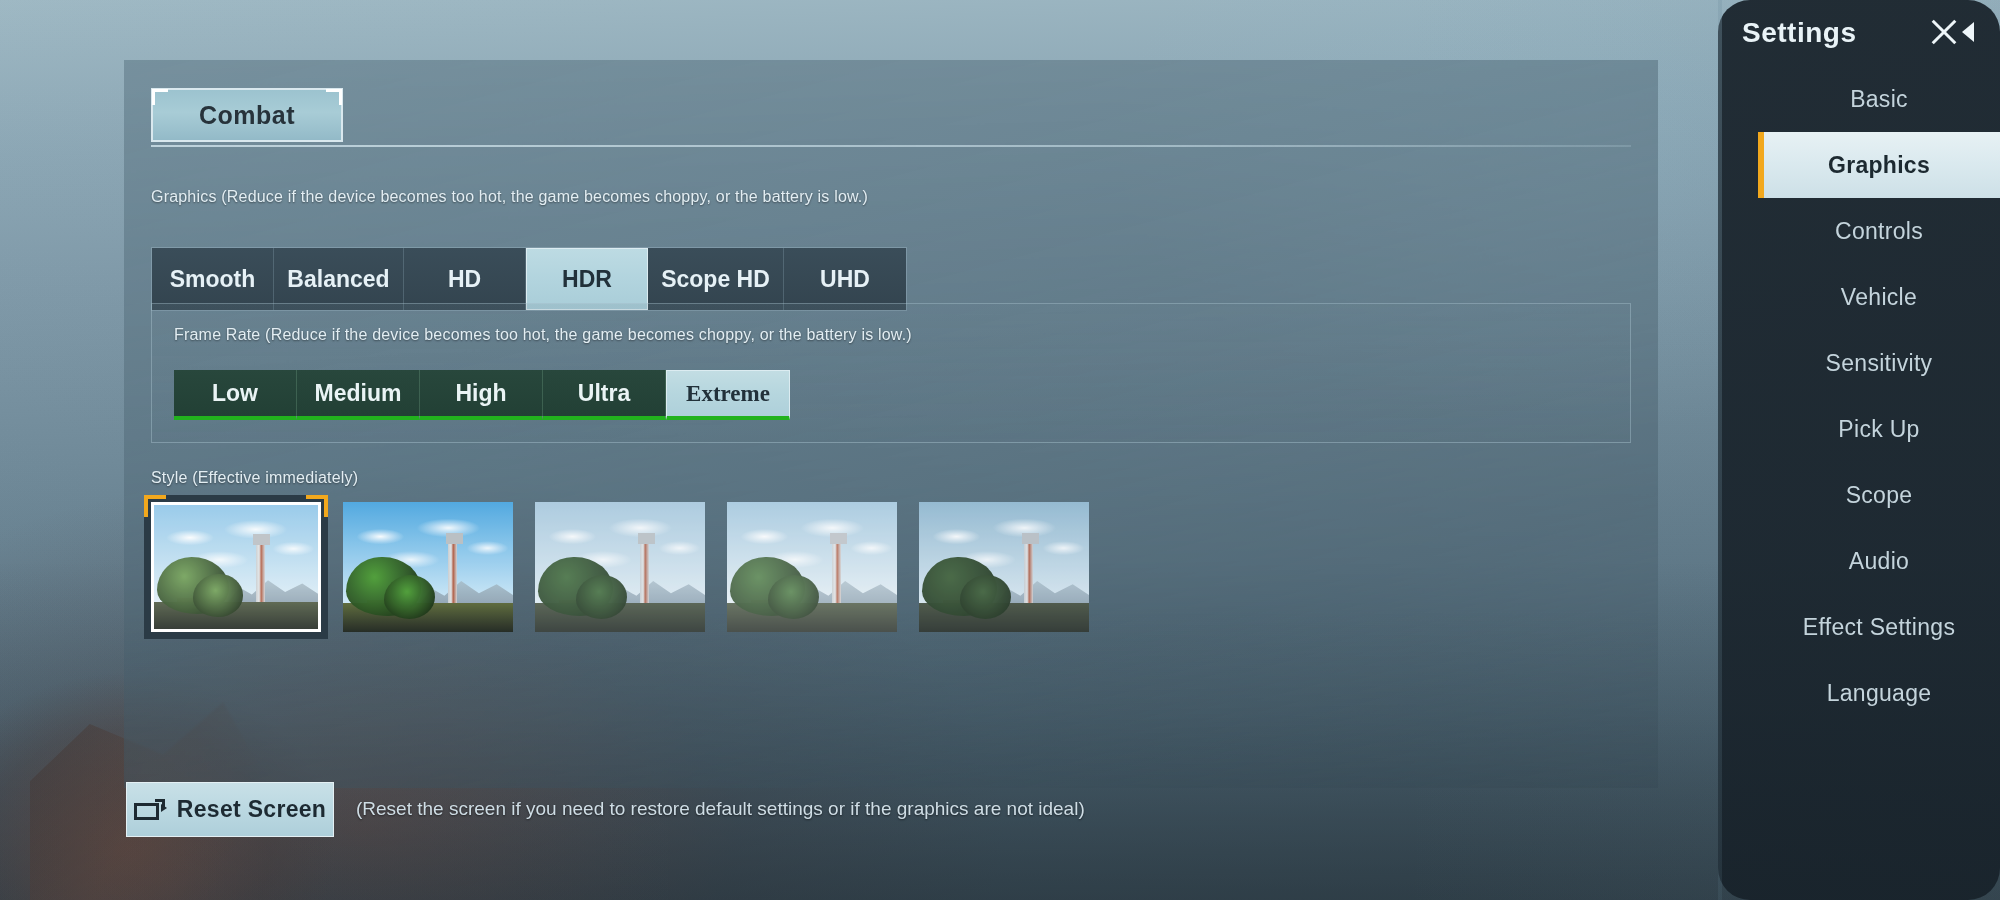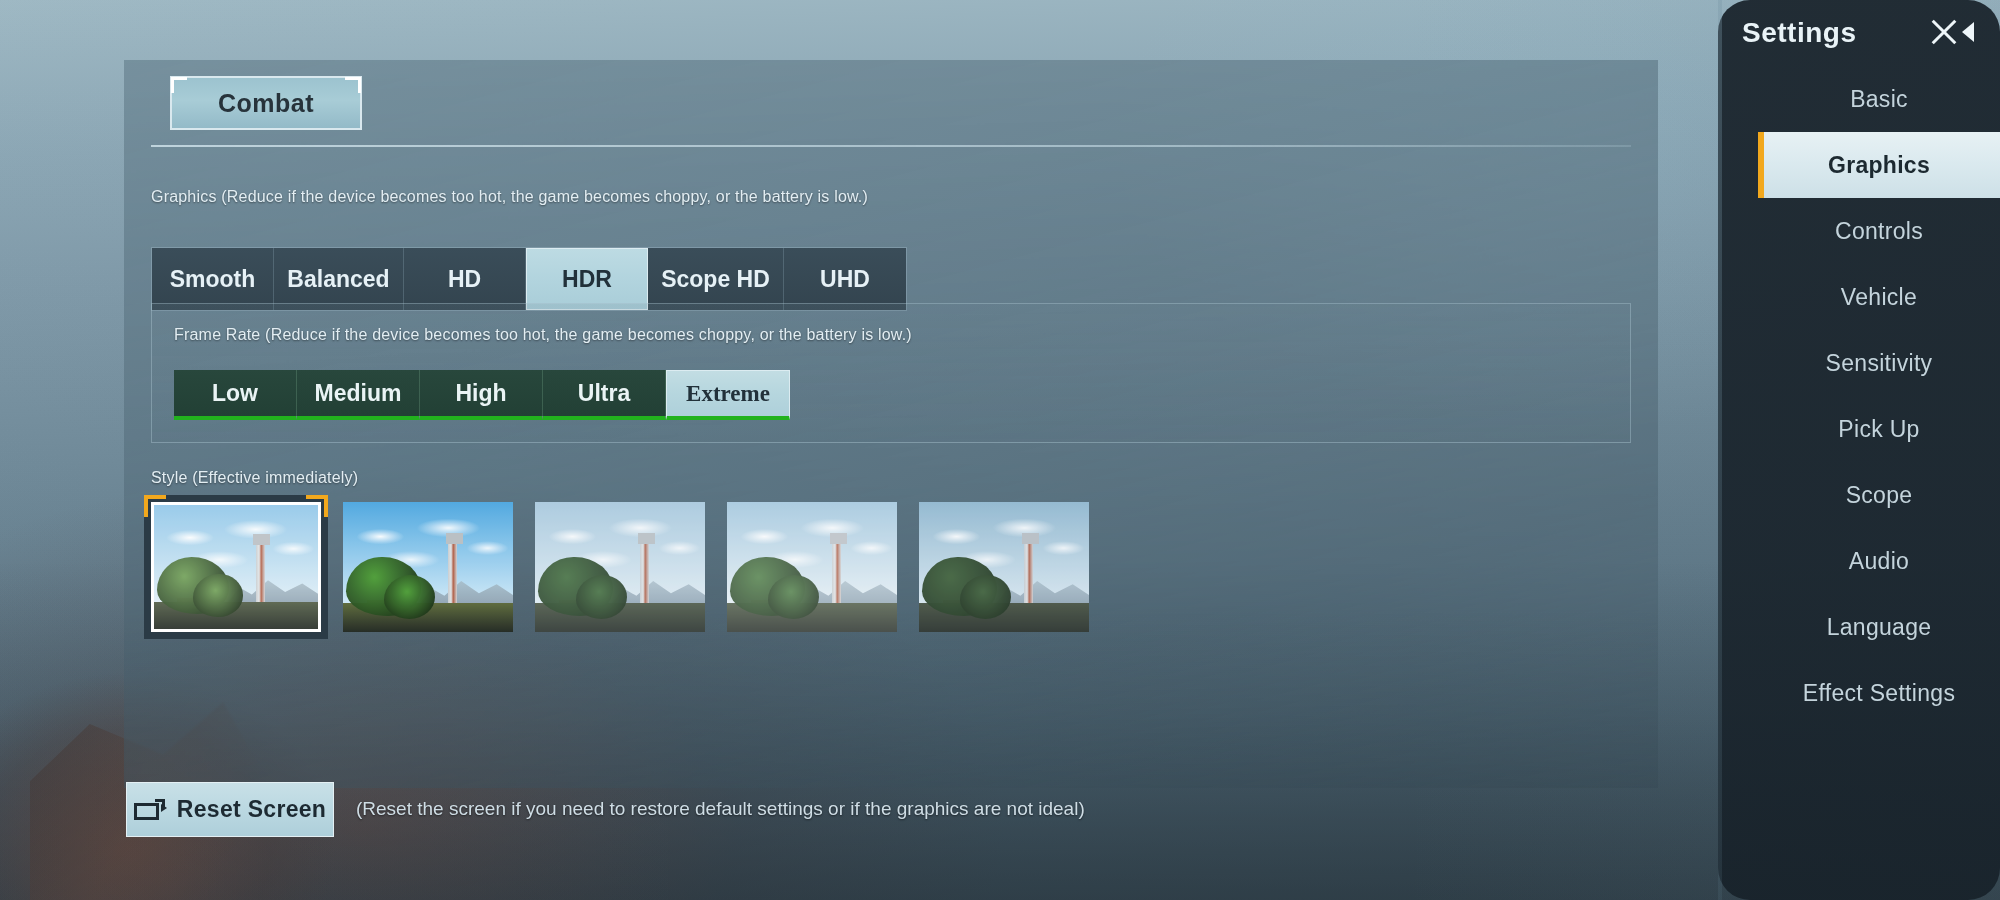--- a/index.html
+++ b/index.html
@@ -57,24 +57,23 @@
   }
   .panel-fade {
     position: absolute; left: 0; bottom: 0; width: 100%; height: 180px;
     background: linear-gradient(to bottom, rgba(0,0,0,0) 0%, rgba(40,55,64,0.10) 100%);
     pointer-events: none;
   }
 
   
   .tabrow {
     position: absolute;
-    left: 27px; top: 16px;
+    left: 27px; top: 28px;
     display: flex;
     height: 66px;
-    margin-left: 19px;
   }
   .tab {
     width: 192px; height: 54px;
     display: flex; align-items: center; justify-content: center;
     font-size: 25px; font-weight: bold;
     letter-spacing: 0.5px;
     cursor: pointer;
     position: relative;
   }
   .tab.inactive {
@@ -528,21 +527,21 @@
         <div class="sb-item">
           <span>Pick Up</span>
         </div>
         <div class="sb-item">
           <span>Scope</span>
         </div>
         <div class="sb-item">
           <span>Audio</span>
         </div>
         <div class="sb-item">
+          <span>Effect Settings</span>
+        </div>
+        <div class="sb-item">
           <span>Language</span>
-        </div>
-        <div class="sb-item">
-          <span>Effect Settings</span>
         </div>
       </div>
   </div>
 
 </div>
 
 </body></html>

